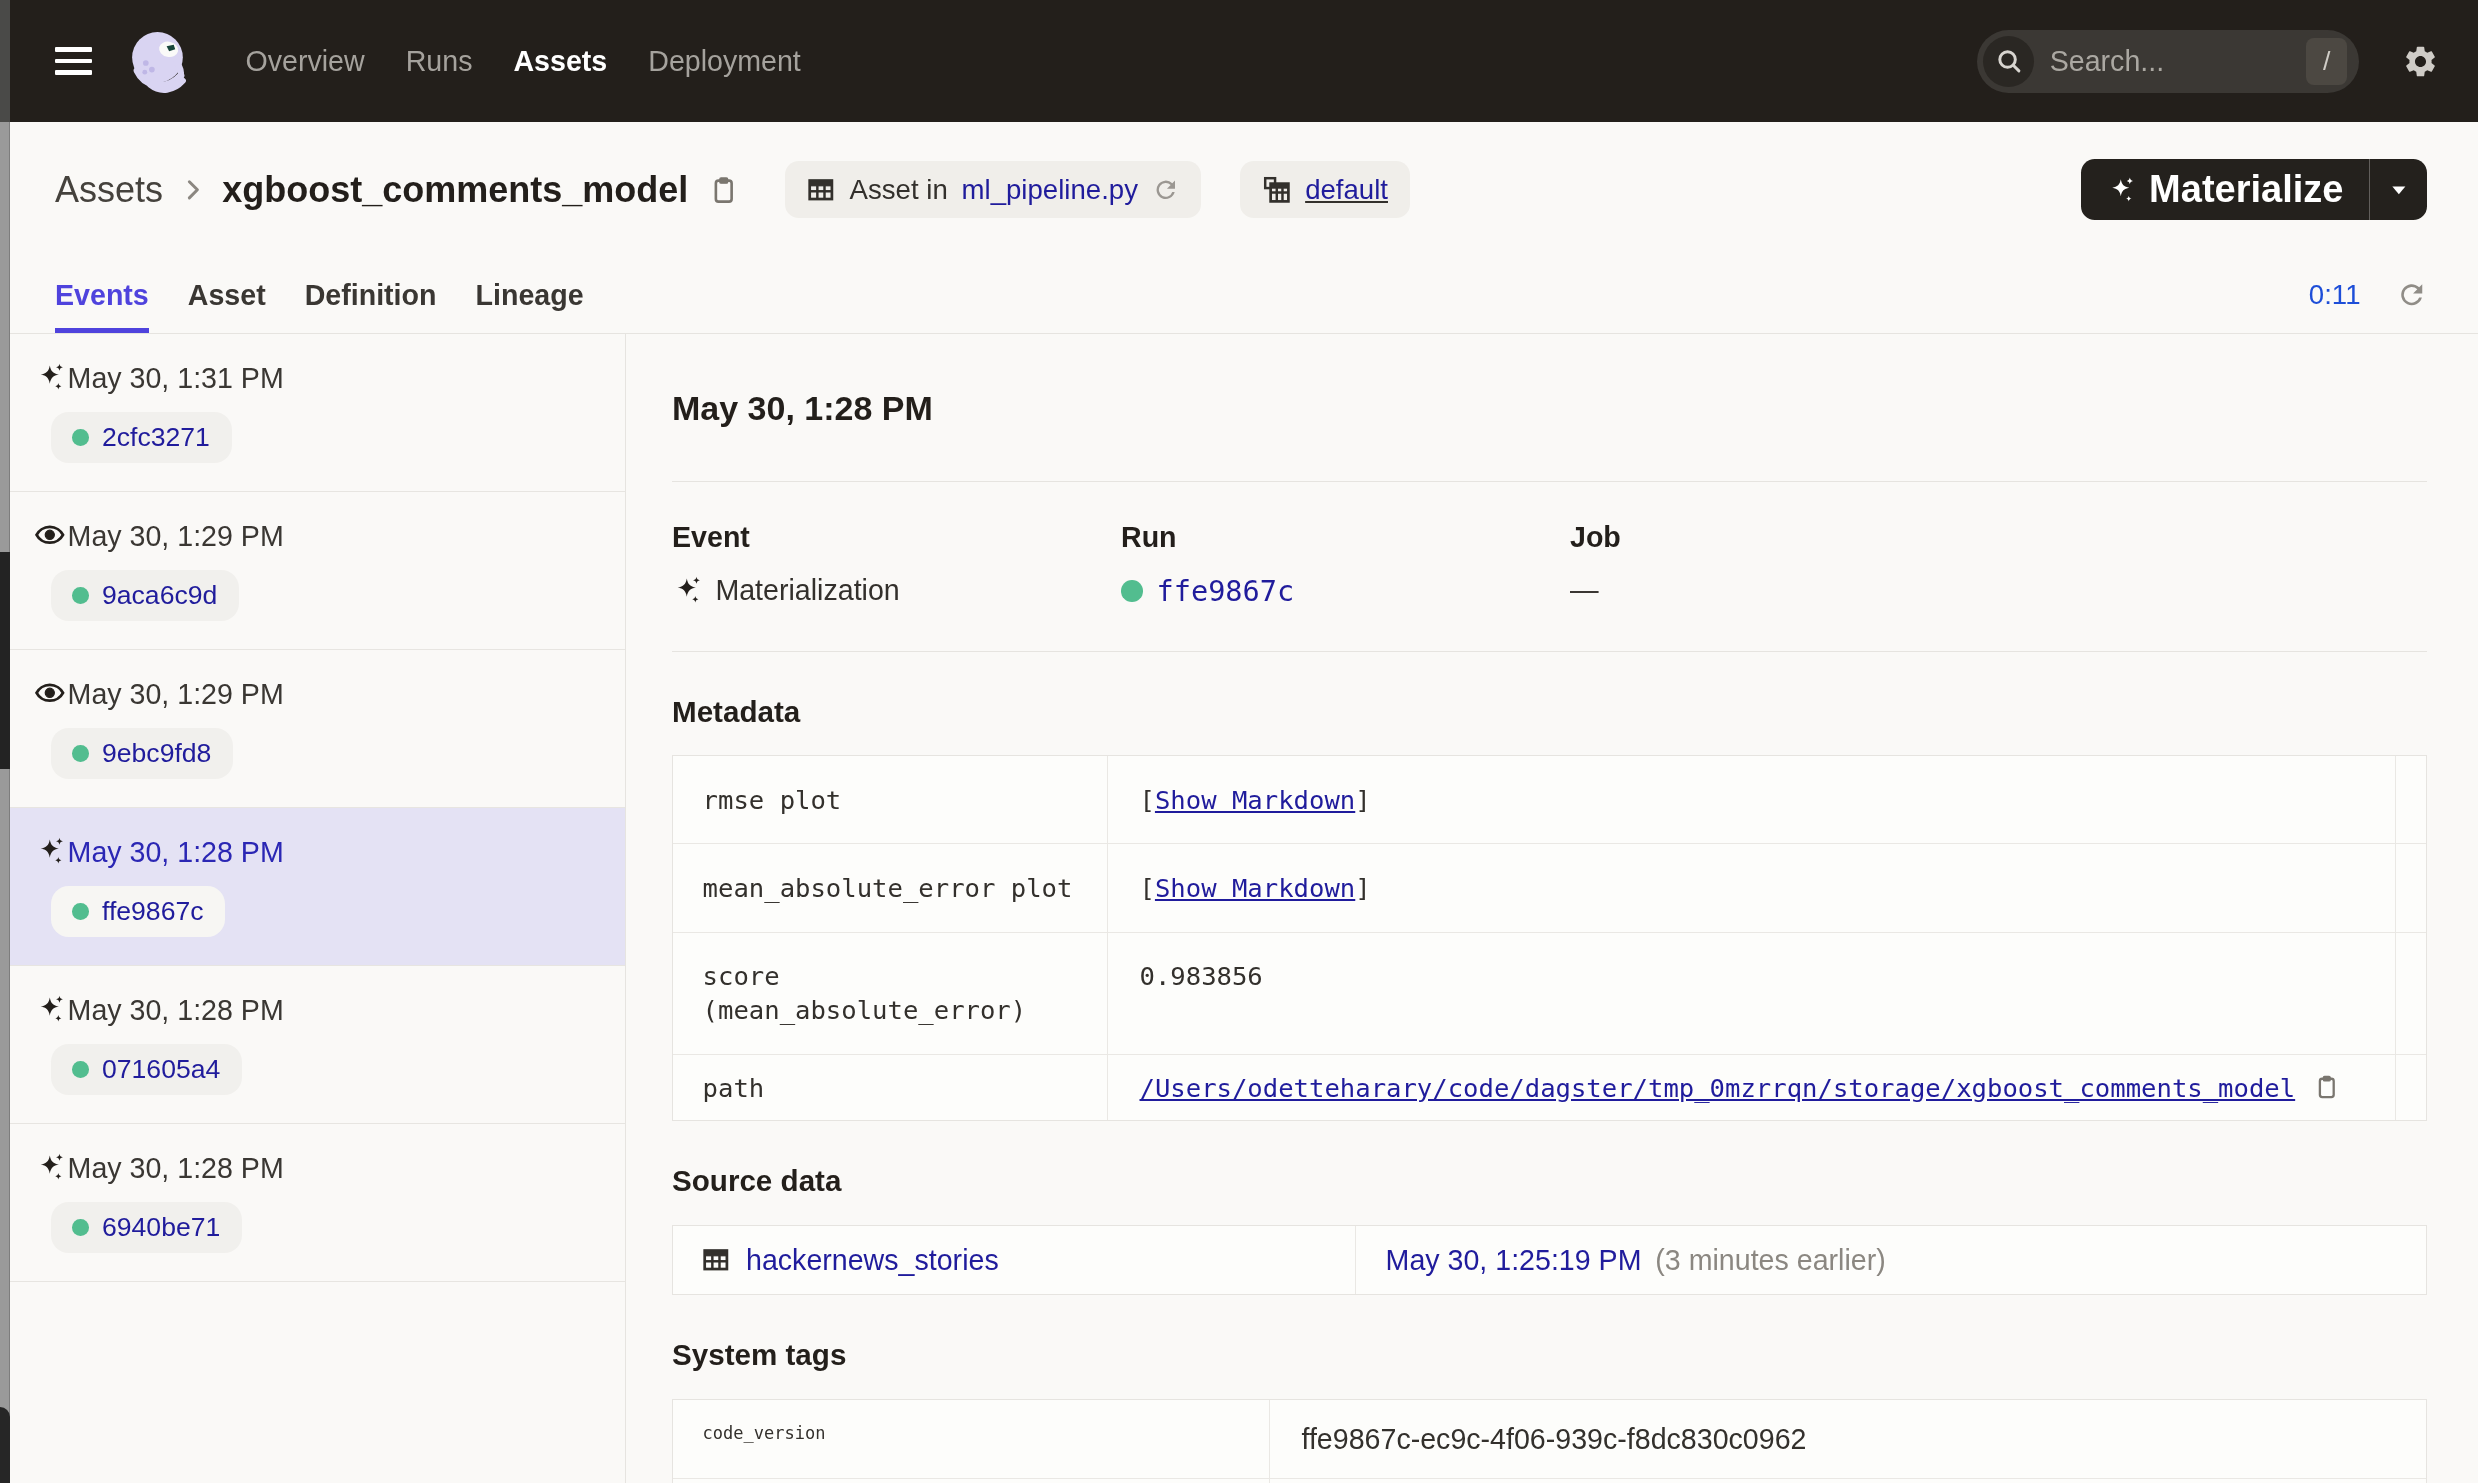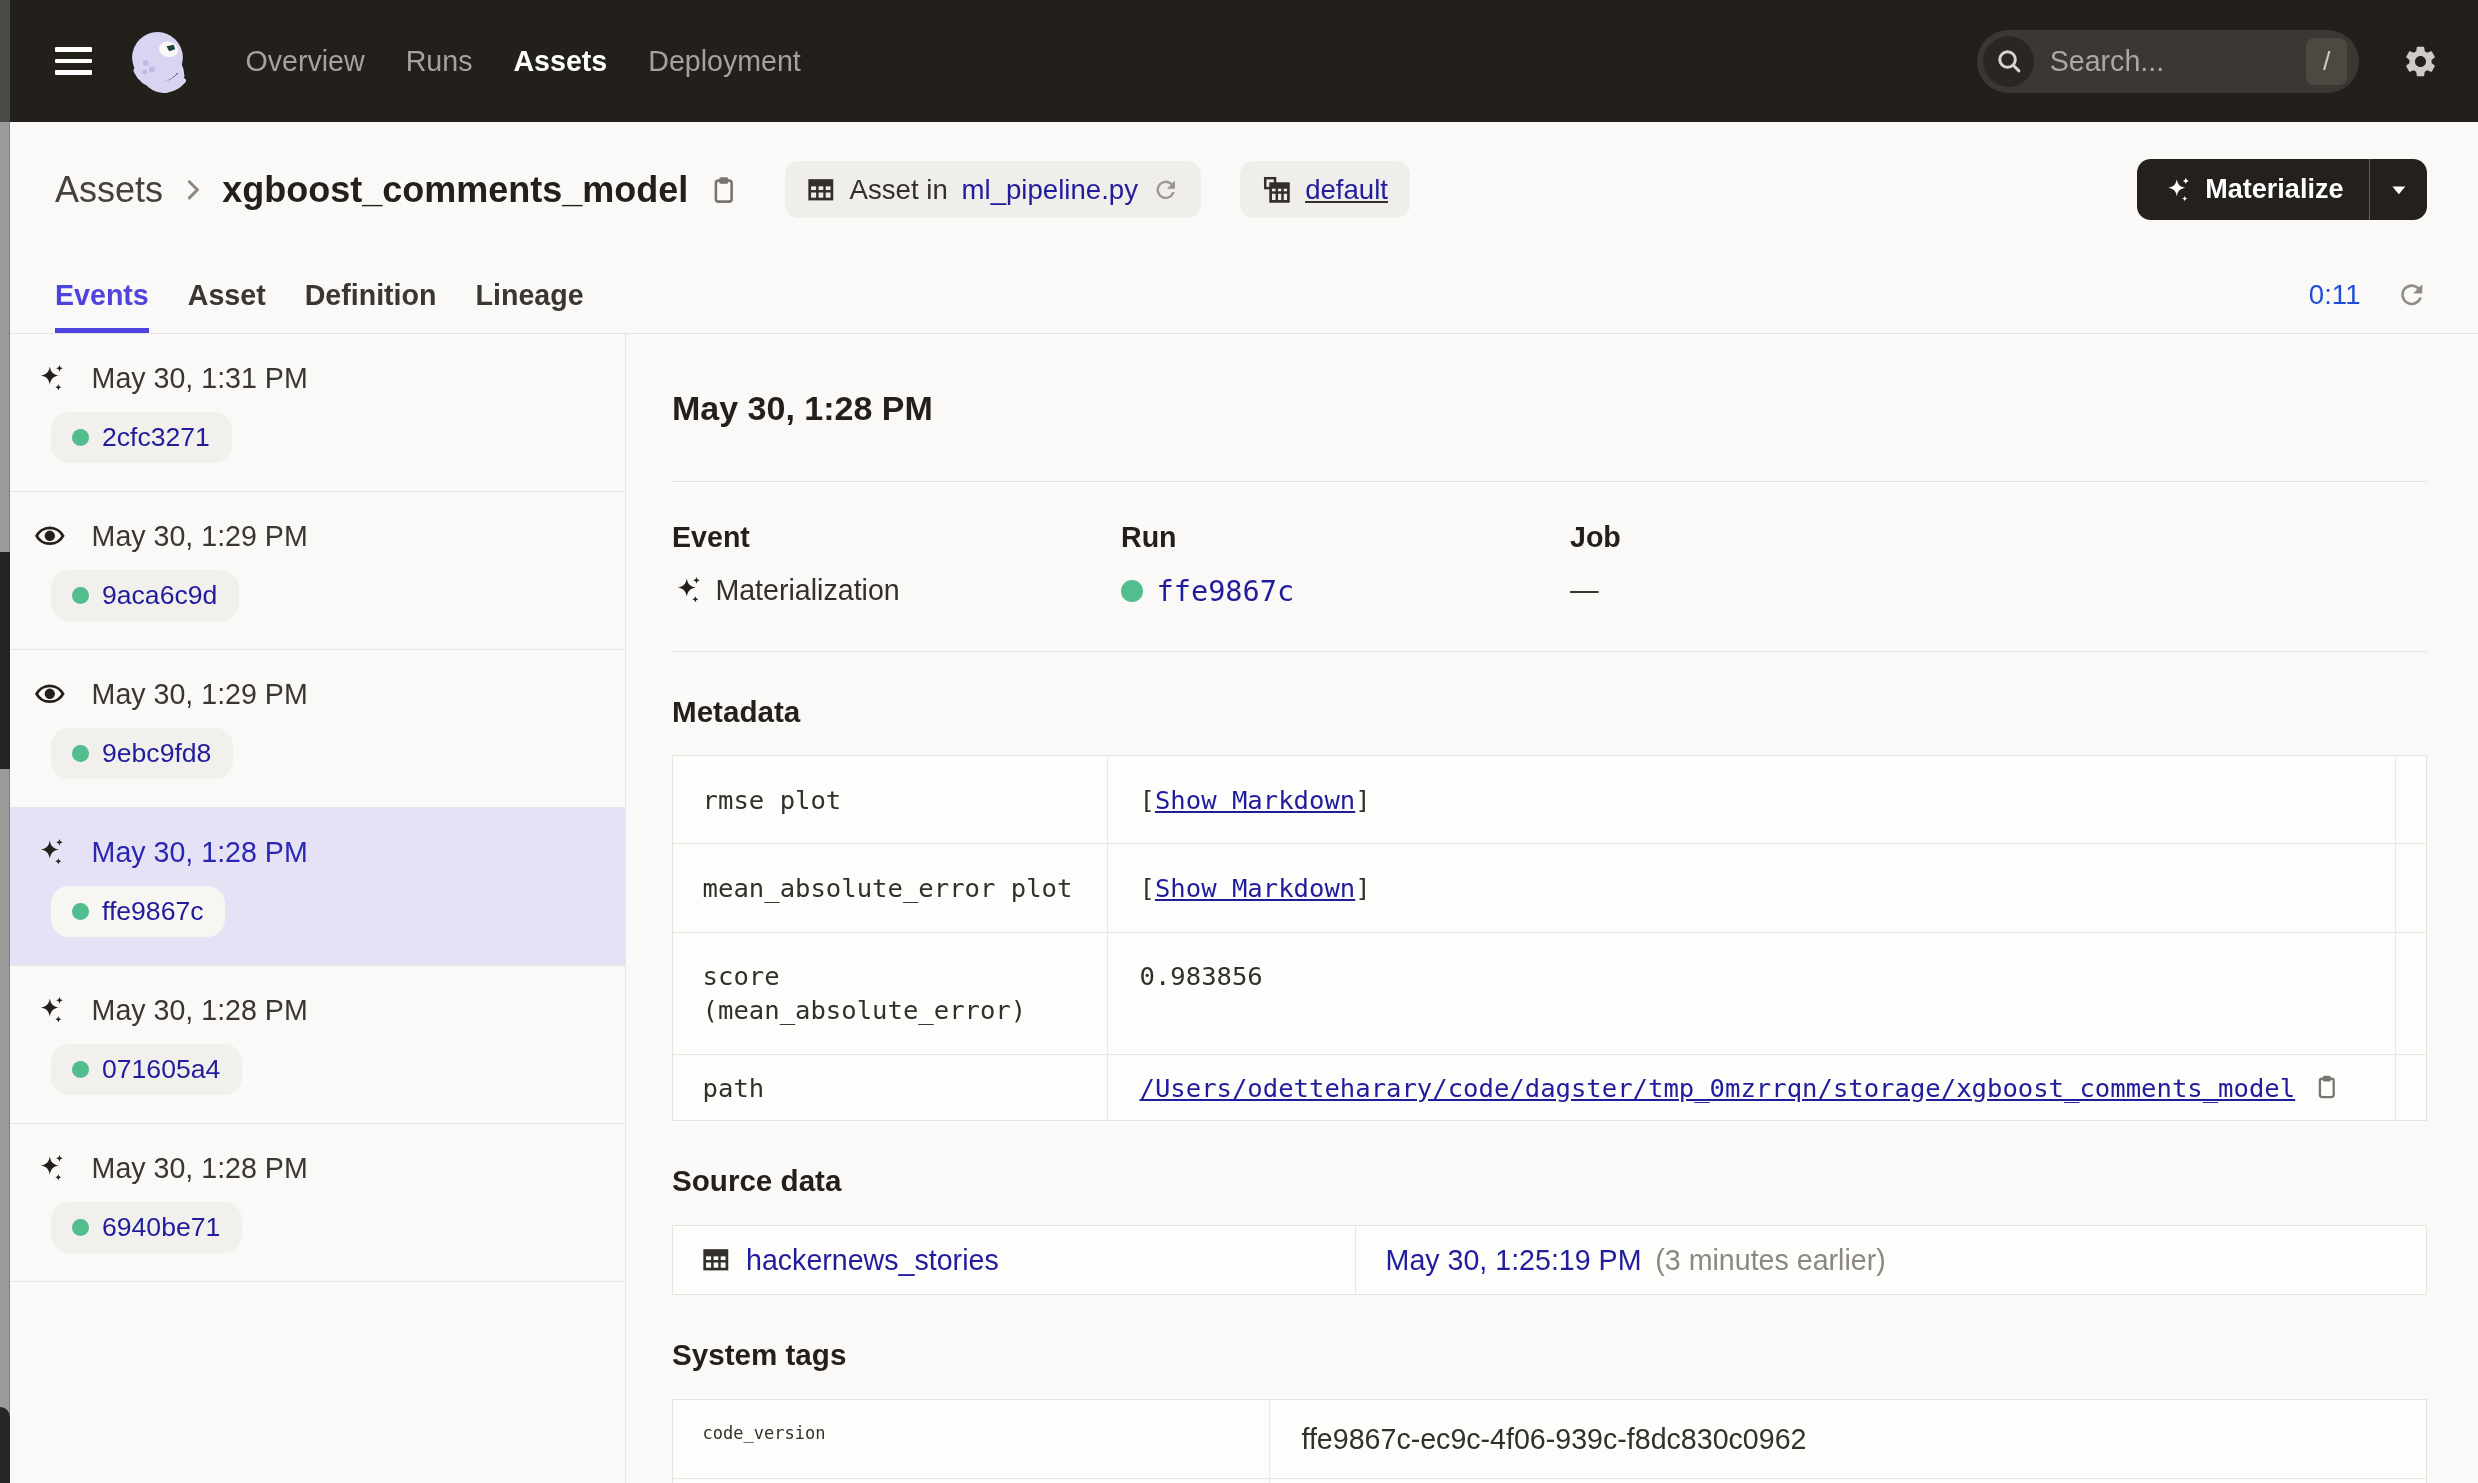--- a/index.html
+++ b/index.html
@@ -36,40 +36,40 @@
   .crumb-chev { margin:0 15.8px; display:flex; align-items:center; }
   .crumb-title { font-size:36px; font-weight:700; color:#231F1B; }
   .copy-btn { margin-left:19.7px; cursor:pointer; display:flex; align-items:center; }
   .badge { height:57px; background:#F0EEEA; border-radius:13.8px; display:flex; align-items:center; gap:13.8px; padding:0 21.7px; font-size:27.6px; color:#33302C; }
   .badge.first { margin-left:45px; }
   .badge.second { margin-left:39px;text-decoration:underline; }
   .badge a { color:#201C9C; }
   .badge .refresh { display:flex; align-items:center; cursor:pointer; }
   .crumb-spacer { flex:1; }
   .mat-btn { display:flex; height:61px; border-radius:13.8px; overflow:hidden; background:#24211D; color:#fff; }
-  .mat-main { display:flex; align-items:center; gap:15px; padding:0 25.6px; font-size:27px; font-weight:600; cursor:pointer; }
+  .mat-main { display:flex; align-items:center; gap:15px; padding:0 25.6px; font-size:38px; font-weight:600; cursor:pointer; }
   .mat-div { width:1px; background:rgba(255,255,255,0.28); }
   .mat-caret { width:57px; display:flex; align-items:center; justify-content:center; cursor:pointer; }
 
   
   .tabs-row { height:77px; display:flex; align-items:center; padding:0 51px 0 55px; border-bottom:1px solid #E6E4E0; }
   .tabs { display:flex; gap:39px; height:100%; }
   .tab { position:relative; display:flex; align-items:center; font-size:28.6px; color:#3A3733; font-weight:600; cursor:pointer; }
   .tab.active { color:#4F43DD; }
   .tab.active::after { content:""; position:absolute; left:0; right:0; bottom:0; height:4.9px; background:#4F43DD; }
   .tabs-spacer { flex:1; }
   .timer { font-size:27.6px; color:#1d4ed8; display:flex; align-items:center; gap:35px; }
   .timer .refresh { cursor:pointer; display:flex; }
 
   
   .content { display:flex; height:1150px; }
   .sidebar { width:626px; flex:none; border-right:1px solid #E6E4E0; overflow:hidden; }
   .event-item { height:158px; border-bottom:1px solid #E7E5E1; padding:27.6px 0 0 35px; cursor:pointer; }
   .event-item.selected { background:#E4E2F4; }
-  .ev-head { display:flex; align-items:center; gap:27px; }
+  .ev-head { display:flex; align-items:flex-start; gap:3px; }
   .ev-ic { display:flex; align-items:center; }
   .ev-time { font-size:28.6px; color:#3A3733; }
   .event-item.selected .ev-time { color:#2B27B4; }
   .run-pill { display:inline-flex; align-items:center; gap:12.8px; background:#F1F0ED; border-radius:17.7px; height:51px; padding:0 21.7px; margin:17.7px 0 0 15.8px; cursor:pointer; }
   .event-item.selected .run-pill { background:#F7F6F3; }
   .dot { width:16.7px; height:16.7px; border-radius:50%; background:#52BD8F; flex:none; }
   .run-link { font-size:26.6px; }
 
   .main { flex:1; padding:55px 51px 0 46px; overflow:hidden; }
   .detail-title { font-size:34px; font-weight:700; }

